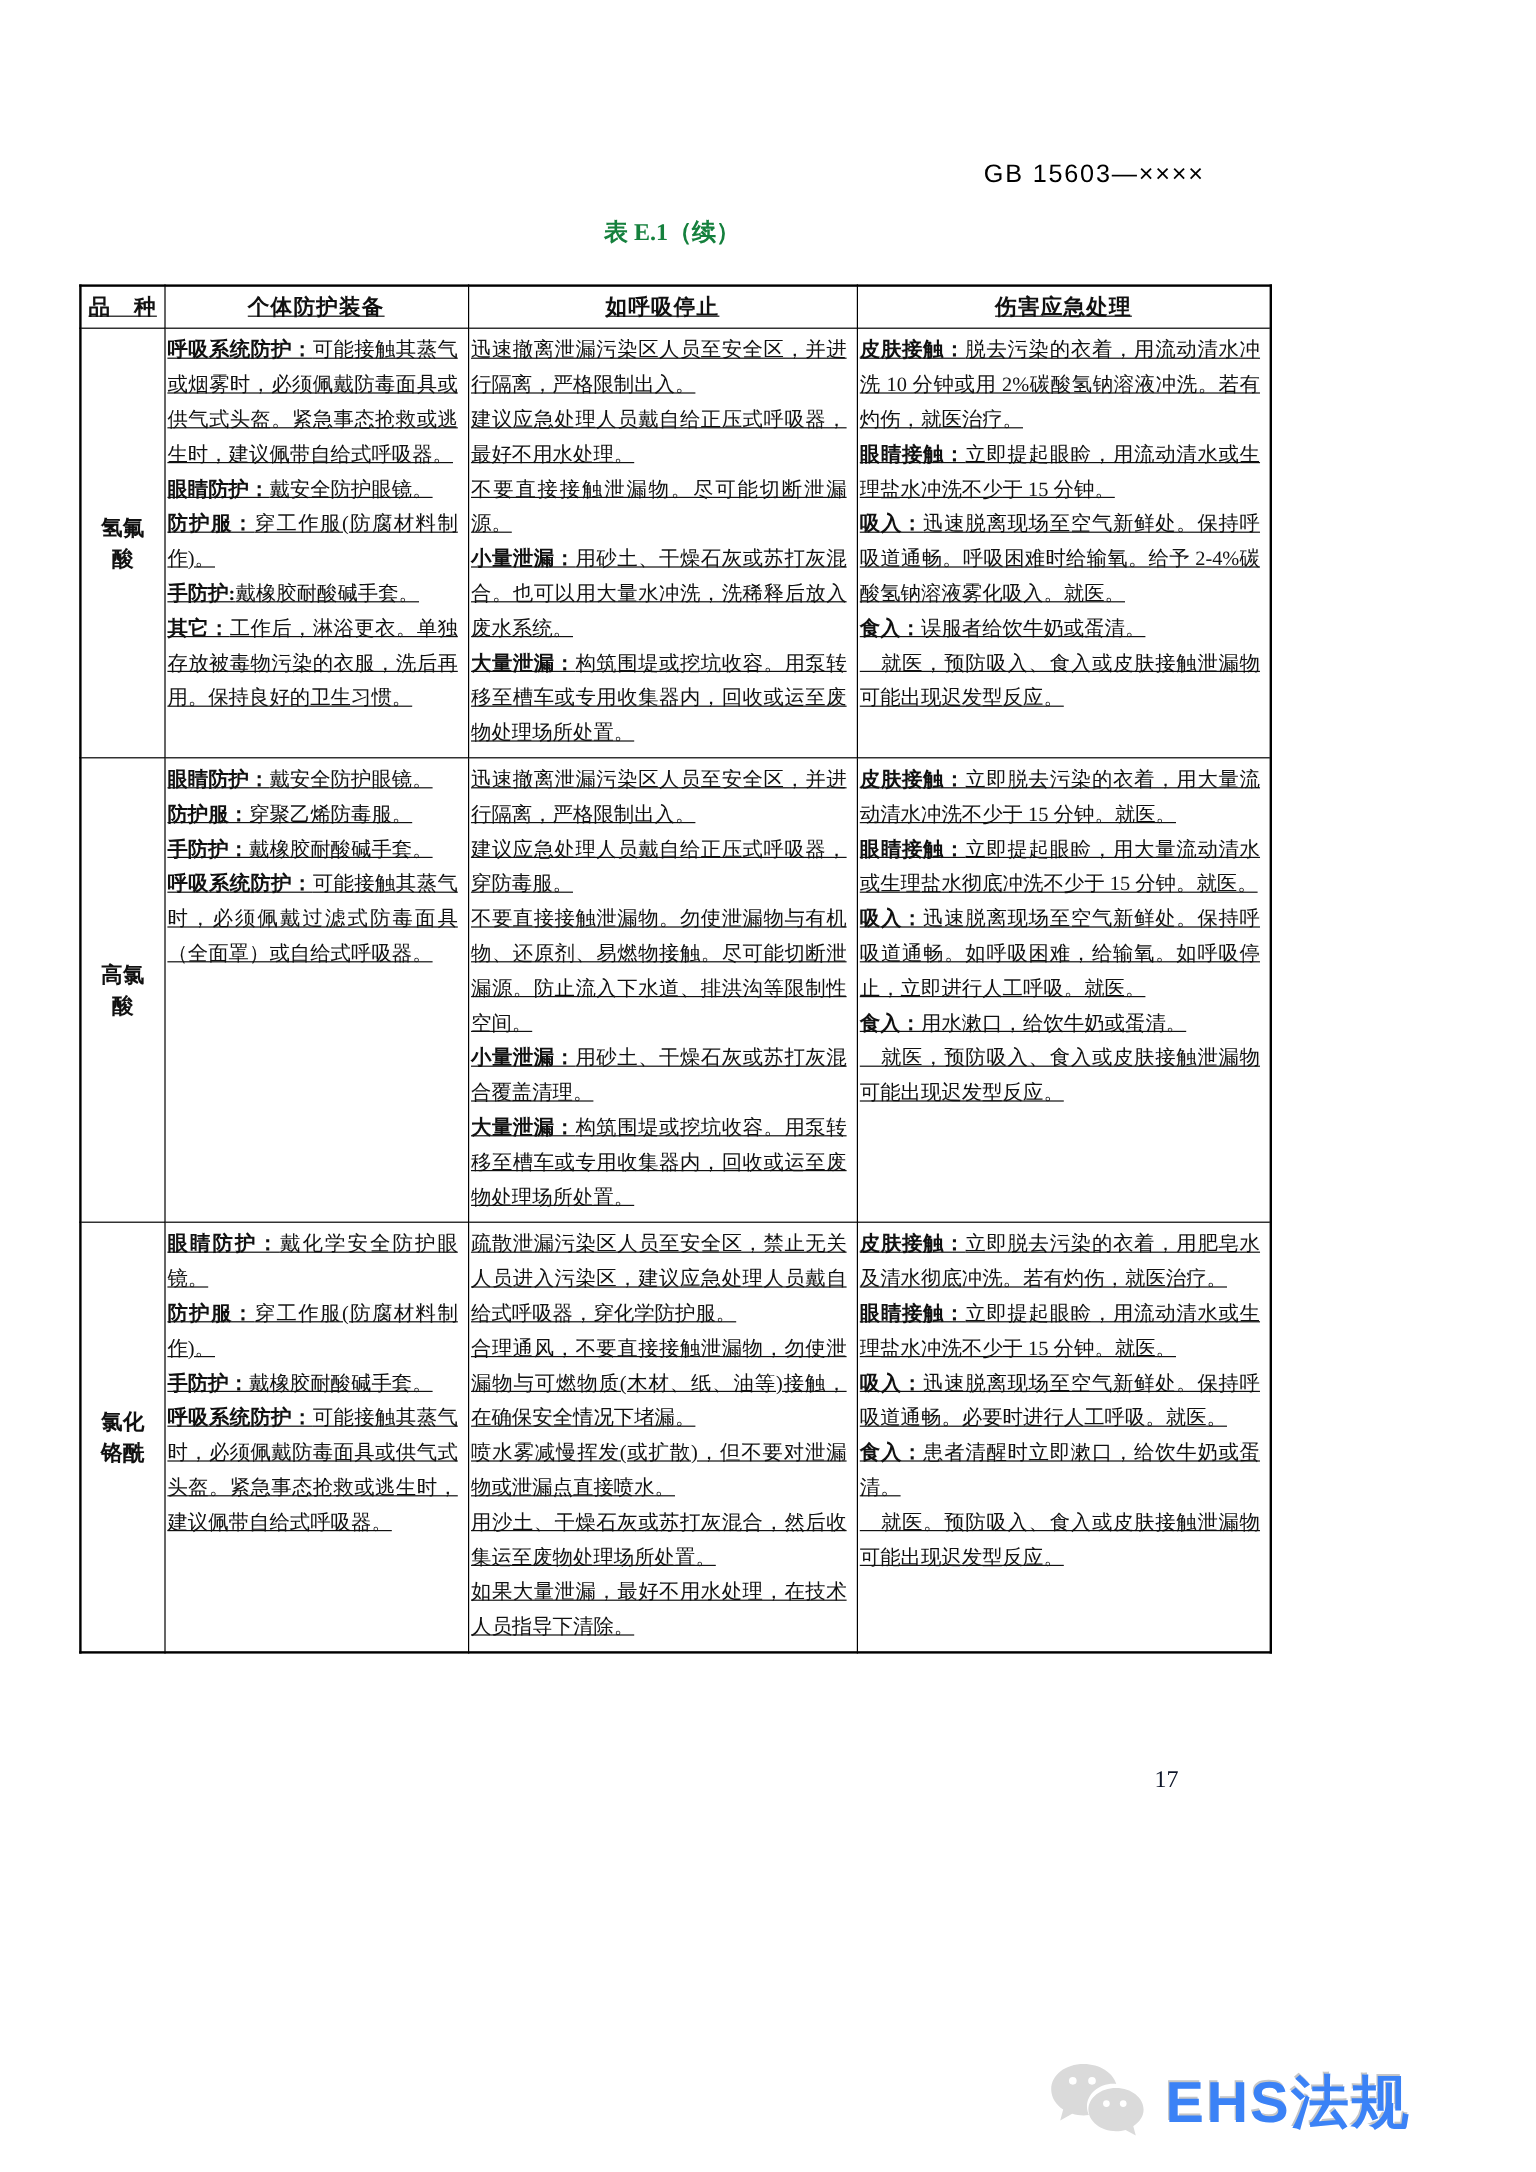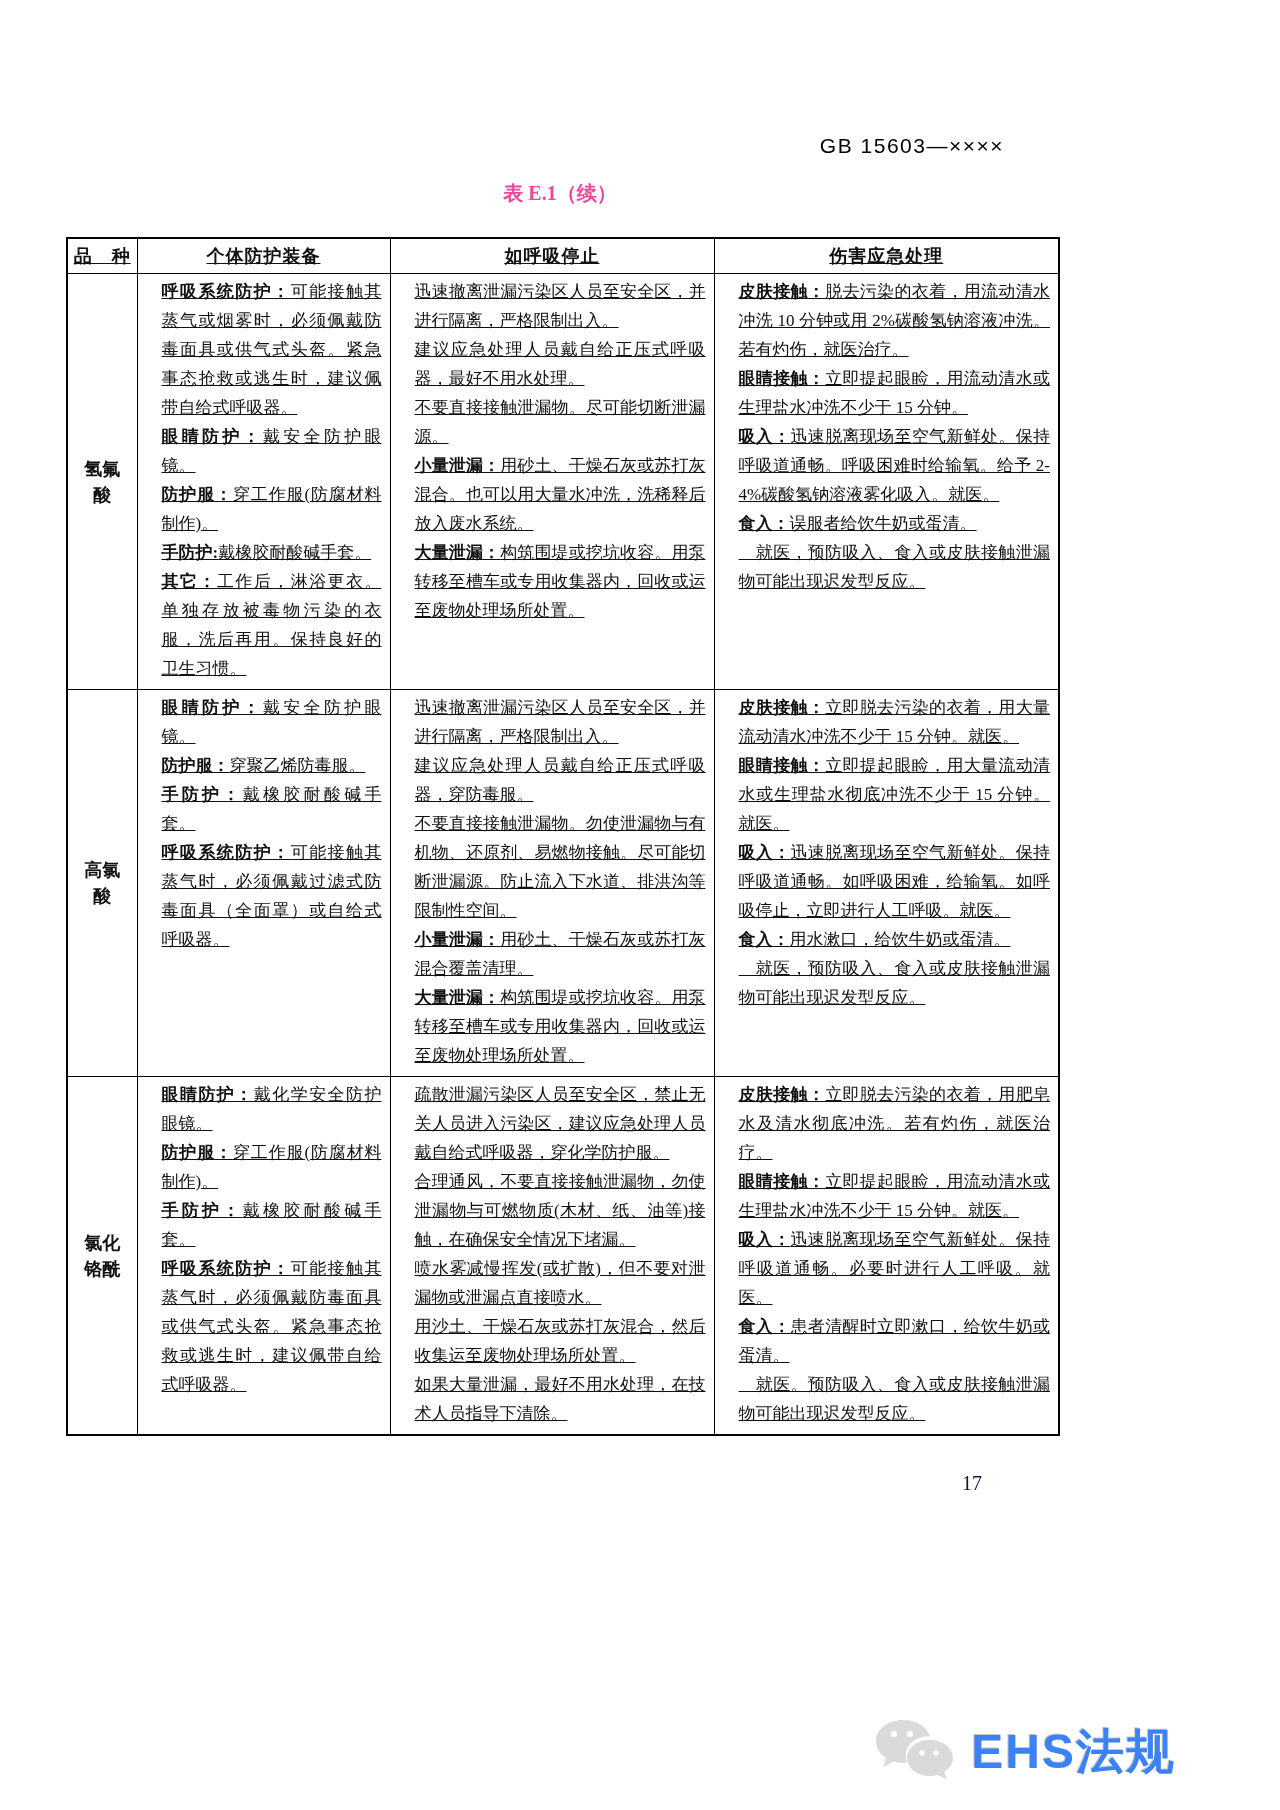--- a/index.html
+++ b/index.html
@@ -8,41 +8,41 @@
     font-family:"Liberation Serif","DejaVu Serif",serif; color:#111111;
     overflow:hidden;
   }
   .doc-number {
     position:absolute; top:134px; right:276px;
     font-family:"Liberation Sans","DejaVu Sans",sans-serif;
     font-size:21px; letter-spacing:1.5px; color:#000000;
   }
   .table-title {
     position:absolute; top:180px; left:0; width:1120px; text-align:center;
-    font-size:20px; font-weight:bold; color:#ec4899;
+    font-size:20px; font-weight:bold; color:#15803d;
   }
   table.hazard-table {
     position:absolute; left:66px; top:237px; width:992px;
     border-collapse:collapse; table-layout:fixed;
     border:2px solid #000;
   }
   .hazard-table th, .hazard-table td {
     border:1.5px solid #000; vertical-align:top; overflow:hidden;text-decoration:underline;
   }
   .hazard-table th {
     font-size:18px; font-weight:bold; padding:5px 2px; text-align:center;
     letter-spacing:1px;
   }
   td.name-cell {
     text-align:center; vertical-align:middle;
     font-weight:bold; font-size:18px; line-height:26px;
   }
   .name-inner { display:inline-block; width:2.3em; text-align:center; word-break:break-all; }
   td.content-cell {
-    padding:3px 8px 6px 24px; font-size:17px; line-height:29px;
+    padding:3px 8px 6px 2px; font-size:17px; line-height:29px;
     text-align:justify; word-break:break-all;
   }
   td.content-cell p { margin:0; }
   td.content-cell b { font-weight:bold; }
   .page-number {
     position:absolute; top:1472px; left:962px; font-size:20px; color:#0f172a;
   }
   .watermark {
     position:absolute; top:1716px; right:104px;
     display:flex; align-items:center; gap:6px;

